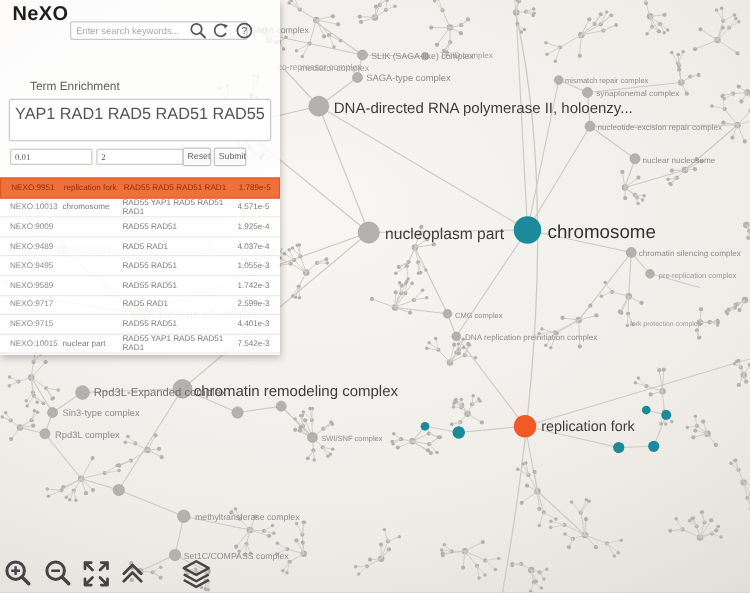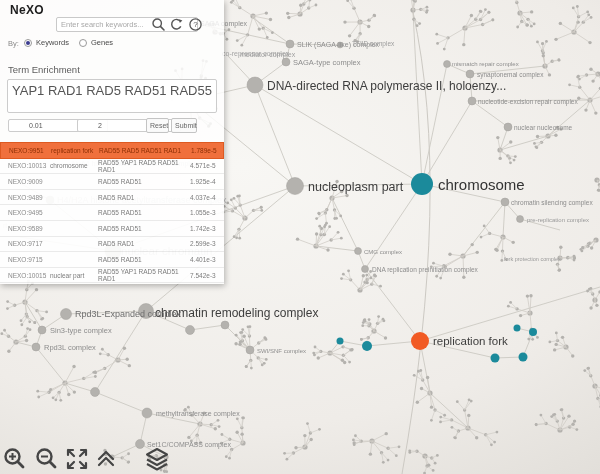--- a/index.html
+++ b/index.html
@@ -9,44 +9,44 @@
     background:radial-gradient(120% 100% at 40% 35%, #f8f7f4 0%, #efece8 55%, #d9d6d0 100%);
   }
   #graph{position:absolute;left:0;top:0;z-index:1;}
   
   .panel{
     position:absolute;left:0;top:0;width:224px;height:284px;z-index:10;
     background:rgba(255,255,255,0.82);
     box-shadow:1px 2px 6px rgba(0,0,0,0.28);
     font-family:"Liberation Sans",sans-serif;color:#444;
   }
-  .panel-title{position:absolute;left:10px;top:3px;font-size:12px;font-weight:bold;color:#1d1d1d;letter-spacing:.3px;}
+  .panel-title{position:absolute;left:10px;top:3px;font-size:16px;font-weight:bold;color:#1d1d1d;letter-spacing:.3px;}
   .search-input{
     position:absolute;left:8px;top:17px;width:132px;height:13px;
     border:1px solid #c9c9c9;border-radius:2px;background:rgba(255,255,255,.9);
     font-size:7.5px;color:#555;padding:0 4px;font-family:"Liberation Sans",sans-serif;margin-left:48px;
   }
   .search-input::placeholder{color:#a9a9a9;}
   .icon-btn{position:absolute;top:17px;width:15px;height:15px;cursor:pointer;}
   .icon-btn svg{width:15px;height:15px;display:block;}
   .by-row{position:absolute;left:0;top:38px;width:100%;height:12px;font-size:7.5px;color:#666;}
   .by-label{position:absolute;left:8px;top:1px;color:#888;}
   .radio{position:absolute;top:0;display:flex;align-items:center;gap:4px;cursor:pointer;color:#4a4a4a;}
   .radio .rdot{width:8px;height:8px;border:1px solid #9a9a9a;border-radius:50%;background:#fff;box-sizing:border-box;position:relative;}
   .radio.selected .rdot::after{content:"";position:absolute;left:1px;top:1px;width:4px;height:4px;border-radius:50%;background:#3b3b8f;}
-  .te-heading{position:absolute;left:8px;top:64px;font-size:9.5px;color:#5c5c5c;}
+  .te-heading{position:absolute;left:24px;top:64px;font-size:9.5px;color:#5c5c5c;}
   .te-query{
     position:absolute;left:7px;top:79px;width:200px;height:26px;resize:none;
     border:1px solid #cccccc;border-radius:2px;background:rgba(255,255,255,.92);
     font-size:13px;color:#555;padding:3px 4px;font-family:"Liberation Sans",sans-serif;
   }
   .param{
     position:absolute;top:119px;height:11px;border:1px solid #cccccc;border-radius:2px;
-    background:rgba(255,255,255,.92);font-size:7px;color:#555;padding:0 20px;
-    font-family:Liberation Sans, sans-serif;
+    background:rgba(255,255,255,.92);font-size:7px;color:#555;padding:0 3px;
+    font-family:Liberation Serif, serif;
   }
   .param.alpha{left:8px;width:58px;}
   .param.mingenes{left:77px;width:62px;}
   .btn{
     position:absolute;top:118px;height:15px;border:1px solid #c4c4c4;border-radius:2px;
     background:rgba(250,250,250,.95);font-size:7px;color:#666;padding:0 3px;
     font-family:"Liberation Sans",sans-serif;cursor:pointer;
   }
   .btn.reset{left:146px;width:23px;}
   .btn.submit{left:171px;width:26px;}
@@ -1326,31 +1326,20 @@
           <polygon points="10.2,2.2 13.4,3.4 10.8,6.0" fill="#555"></polygon>
         </svg>
     </span>
     <span class="icon-btn" style="left:188px">
       <svg viewBox="0 0 15 15">
           <circle cx="7.5" cy="7.5" r="5.6" fill="none" stroke="#555" stroke-width="1.3"></circle>
           <text x="7.5" y="10.4" font-size="8" text-anchor="middle" fill="#555" font-family="Liberation Sans,sans-serif">?</text>
         </svg>
     </span>
 
-    <div class="by-row">
-      <span class="by-label">By:</span>
-      <span class="radio selected" style="left:24px">
-        <span class="rdot"></span>
-        <span>Keywords</span>
-      </span>
-      <span class="radio" style="left:79px">
-        <span class="rdot"></span>
-        <span>Genes</span>
-      </span>
-    </div>
 
     <div class="te-heading">Term Enrichment</div>
 
     <textarea class="te-query" style="">YAP1 RAD1 RAD5 RAD51 RAD55</textarea>
 
     <input class="param alpha" type="text" value="0.01" style="">
     <input class="param mingenes" type="text" value="2" style="">
     <button class="btn reset">Reset</button>
     <button class="btn submit">Submit</button>
 

